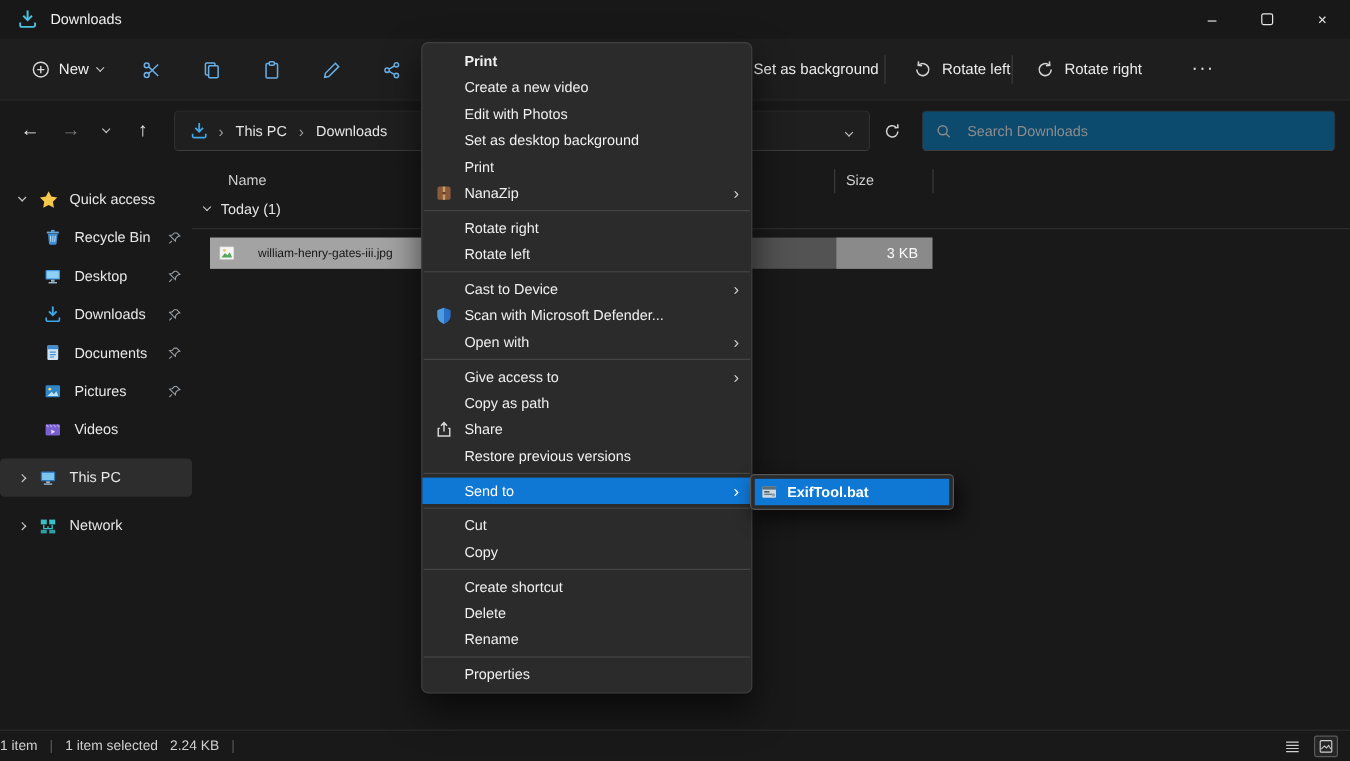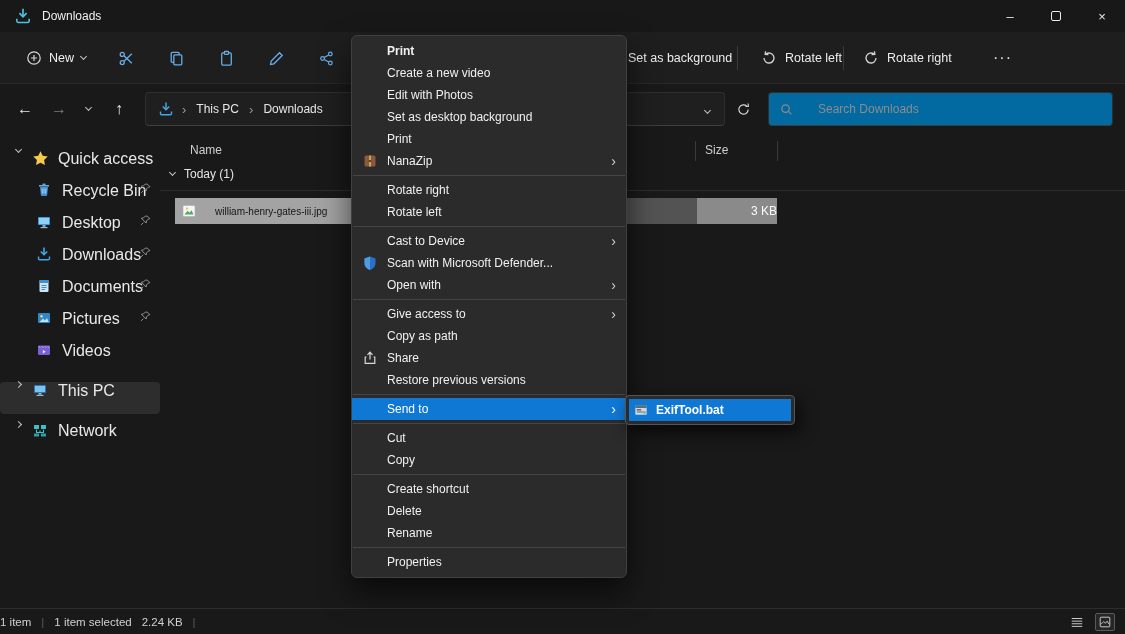--- a/index.html
+++ b/index.html
@@ -25,54 +25,54 @@
 
   
   .navbar{position:absolute;left:0;top:84px;width:100%;height:50px;background:#191919;}
   .nav-btn{position:absolute;top:7px;width:34px;height:36px;display:flex;align-items:center;justify-content:center;font-size:16px;color:#e8e8e8;border-radius:4px;}
   .nav-btn.dim{color:#7a7a7a;}
   .addressbar{position:absolute;left:145px;top:8px;width:580px;height:34px;background:#1f1f1f;border:1px solid #2f2f2f;border-bottom-color:#3e3e3e;border-radius:4px;display:flex;align-items:center;font-size:12px;color:#e6e6e6;}
   .crumb-sep{color:#9a9a9a;margin:0 8px;font-size:13px;}
   .crumb{padding:2px 2px;}
   .ab-chev{position:absolute;right:14px;}
   .refresh-btn{position:absolute;left:728px;top:10px;width:30px;height:30px;display:flex;align-items:center;justify-content:center;border-radius:4px;}
-  .searchbox{position:absolute;left:768px;top:8px;width:345px;height:34px;background:#0369a1;border:1px solid #2f2f2f;border-bottom-color:#3e3e3e;border-radius:4px;display:flex;align-items:center;padding:0 10px;gap:24px;}
+  .searchbox{position:absolute;left:768px;top:8px;width:345px;height:34px;background:#0c4a6e;border:1px solid #2f2f2f;border-bottom-color:#3e3e3e;border-radius:4px;display:flex;align-items:center;padding:0 10px;gap:12px;}
   .searchbox input{flex:1;background:transparent;border:none;outline:none;color:#e0e0e0;font-size:12px;}
   .searchbox input::placeholder{color:#8c8c8c;}
 
   
   .chev{display:inline-block;width:6px;height:6px;border-right:1.4px solid #c4c4c4;border-bottom:1.4px solid #c4c4c4;}
   .chev.down{transform:rotate(45deg);margin-top:-3px;}
   .chev.right{transform:rotate(-45deg);}
   .chev.sm{width:5px;height:5px;}
 
   
   .content{position:absolute;left:0;top:134px;width:100%;height:474px;display:flex;}
   .sidebar{width:160px;height:100%;padding-top:16px;flex:none;}
-  .sb-row{height:32px;display:flex;align-items:flex-start;padding-left:10px;font-size:16px;color:#e8e8e8;position:relative;}
+  .sb-row{height:32px;display:flex;align-items:center;padding-left:10px;font-size:12px;color:#e8e8e8;position:relative;}
   .sb-chev{width:16px;display:inline-flex;justify-content:center;flex:none;}
   .sb-ico{width:17px;height:17px;margin-left:6px;flex:none;display:inline-flex;}
   .sb-label{margin-left:9px;white-space:nowrap;}
   .sb-row.indent{padding-left:30px;}
   .sb-pin{position:absolute;right:8px;width:13px;height:13px;display:inline-flex;}
   .sb-row.selected{background:#2d2d2d;border-radius:4px;}
   .sb-gap{height:8px;}
 
   
   .main{position:relative;flex:1;height:100%;}
   .col-headers{position:absolute;left:0;top:0;width:100%;height:34px;font-size:12px;color:#cfcfcf;}
   .col-name{position:absolute;left:30px;top:9px;}
   .col-size{position:absolute;left:545px;top:9px;}
   .col-sep{position:absolute;top:7px;width:1px;height:20px;background:#3a3a3a;}
   .group-row{position:absolute;left:10px;top:32px;height:16px;display:flex;align-items:center;gap:9px;font-size:12px;color:#e4e4e4;}
   .group-line{position:absolute;left:0;top:56px;width:100%;height:1px;background:#2d2d2d;}
   .file-row{position:absolute;left:0;top:64px;width:100%;height:26px;}
   .row-bg{position:absolute;left:15px;top:0;width:602px;height:26px;background:#535353;}
   .name-chip{position:absolute;left:15px;top:0;width:176px;height:26px;background:#a3a3a3;display:flex;align-items:center;gap:18px;padding-left:6px;color:#161616;font-size:10px;white-space:nowrap;overflow:hidden;}
-  .size-cell{position:absolute;left:537px;top:0;width:80px;height:26px;background:#8a8a8a;display:flex;align-items:center;justify-content:flex-end;color:#fafafa;font-size:12px;}
+  .size-cell{position:absolute;left:537px;top:0;width:80px;height:26px;background:#8a8a8a;display:flex;align-items:center;justify-content:flex-end;padding-right:12px;color:#fafafa;font-size:12px;}
 
   
   .statusbar{position:absolute;left:0;top:608px;width:100%;height:26px;background:#191919;border-top:1px solid #2c2c2c;display:flex;align-items:center;font-size:11.5px;color:#d0d0d0;gap:10px;}
   .sb-pipe{color:#5a5a5a;}
   .status-views{margin-left:auto;margin-right:10px;display:flex;gap:8px;}
   .view-btn{width:20px;height:18px;display:flex;align-items:center;justify-content:center;border:1px solid transparent;border-radius:2px;}
   .view-btn.active{border-color:#5a5a5a;background:#262626;}
 
   
   .cmenu{position:absolute;left:351px;top:35px;width:276px;background:#2b2b2b;border:1px solid #404040;border-radius:6px;padding:4px 0;z-index:40;box-shadow:0 14px 30px rgba(0,0,0,.6);}

